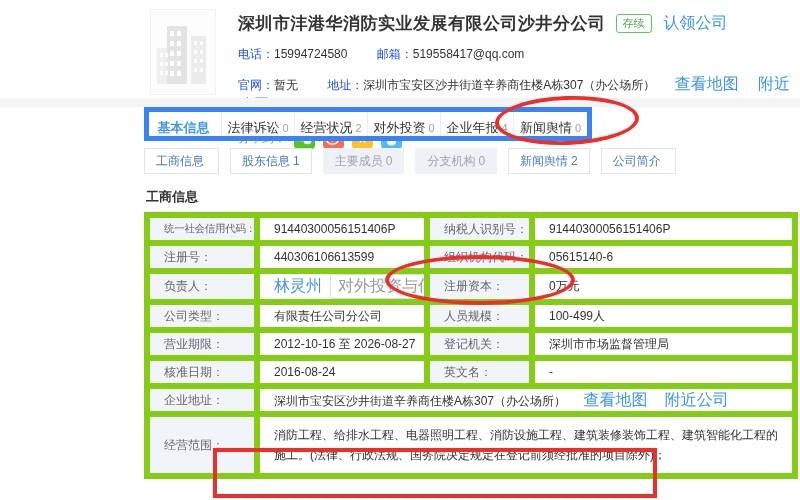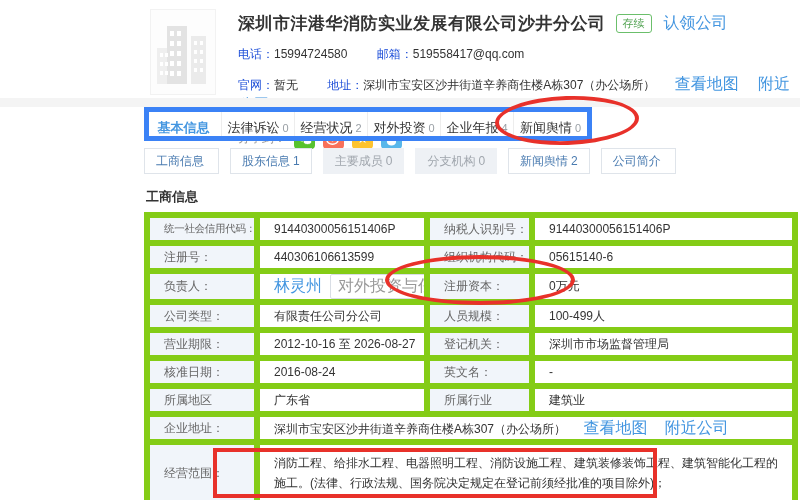--- a/index.html
+++ b/index.html
@@ -215,26 +215,20 @@
       <td class="lb">登记机关：</td>
       <td class="vl">深圳市市场监督管理局</td>
     </tr>
     <tr>
       <td class="lb">核准日期：</td>
       <td class="vl">2016-08-24</td>
       <td class="lb">英文名：</td>
       <td class="vl">-</td>
     </tr>
     <tr>
-      <td class="lb">所属地区</td>
-      <td class="vl">广东省</td>
-      <td class="lb">所属行业</td>
-      <td class="vl">建筑业</td>
-    </tr>
-    <tr>
       <td class="lb">企业地址：</td>
       <td class="vl" colspan="3">
         <span>深圳市宝安区沙井街道辛养商住楼A栋307（办公场所）</span>
         <a class="blue-link">查看地图</a>
         <a class="blue-link">附近公司</a>
       </td>
     </tr>
     <tr>
       <td class="lb">经营范围：</td>
       <td class="vl scope" colspan="3">消防工程、给排水工程、电器照明工程、消防设施工程、建筑装修装饰工程、建筑智能化工程的施工。(法律、行政法规、国务院决定规定在登记前须经批准的项目除外)；</td>

